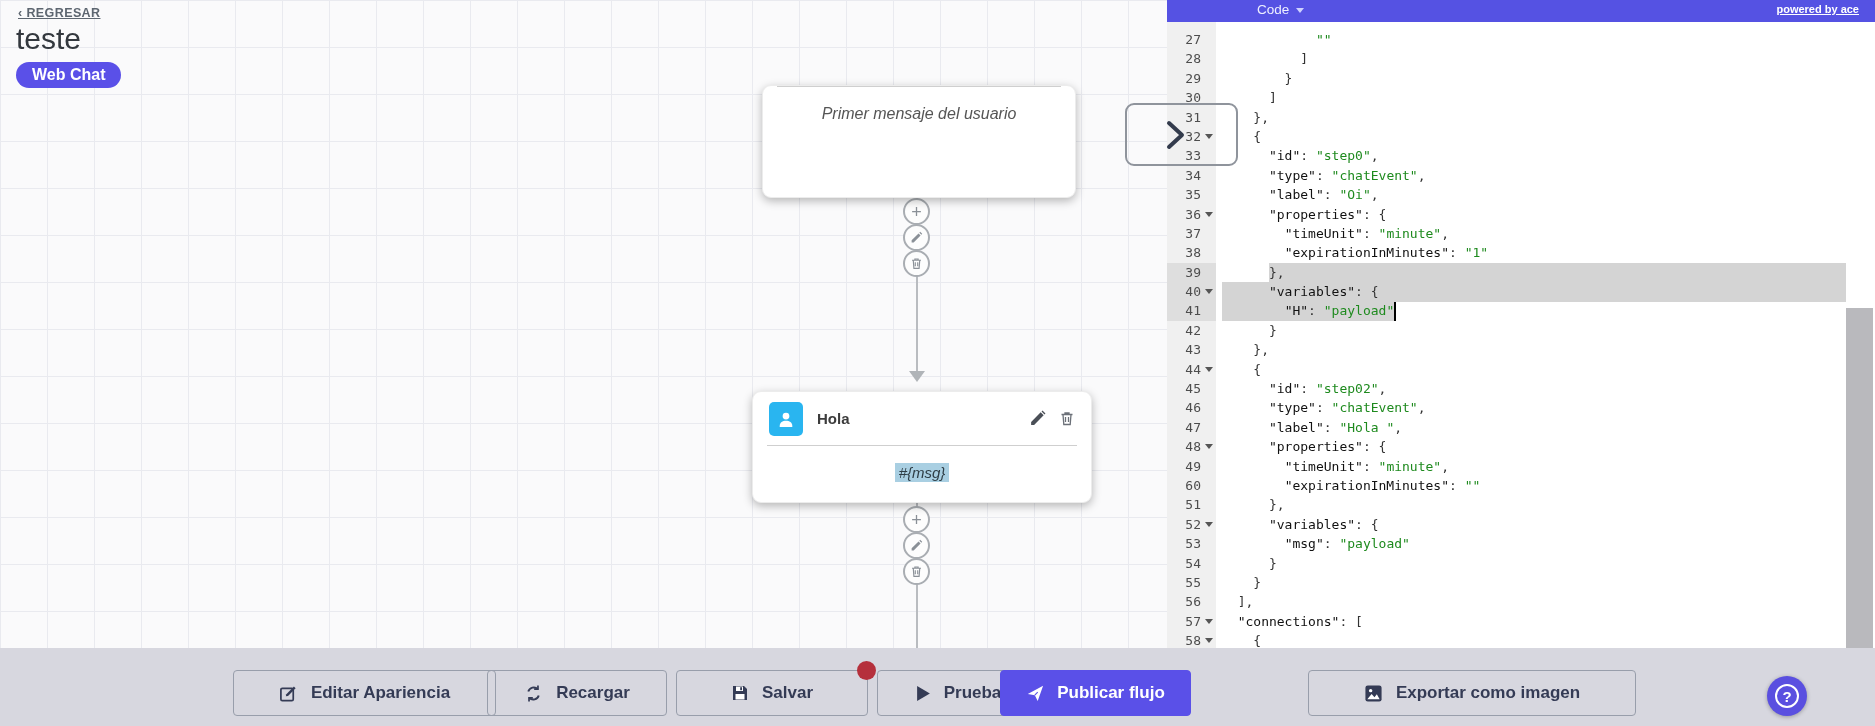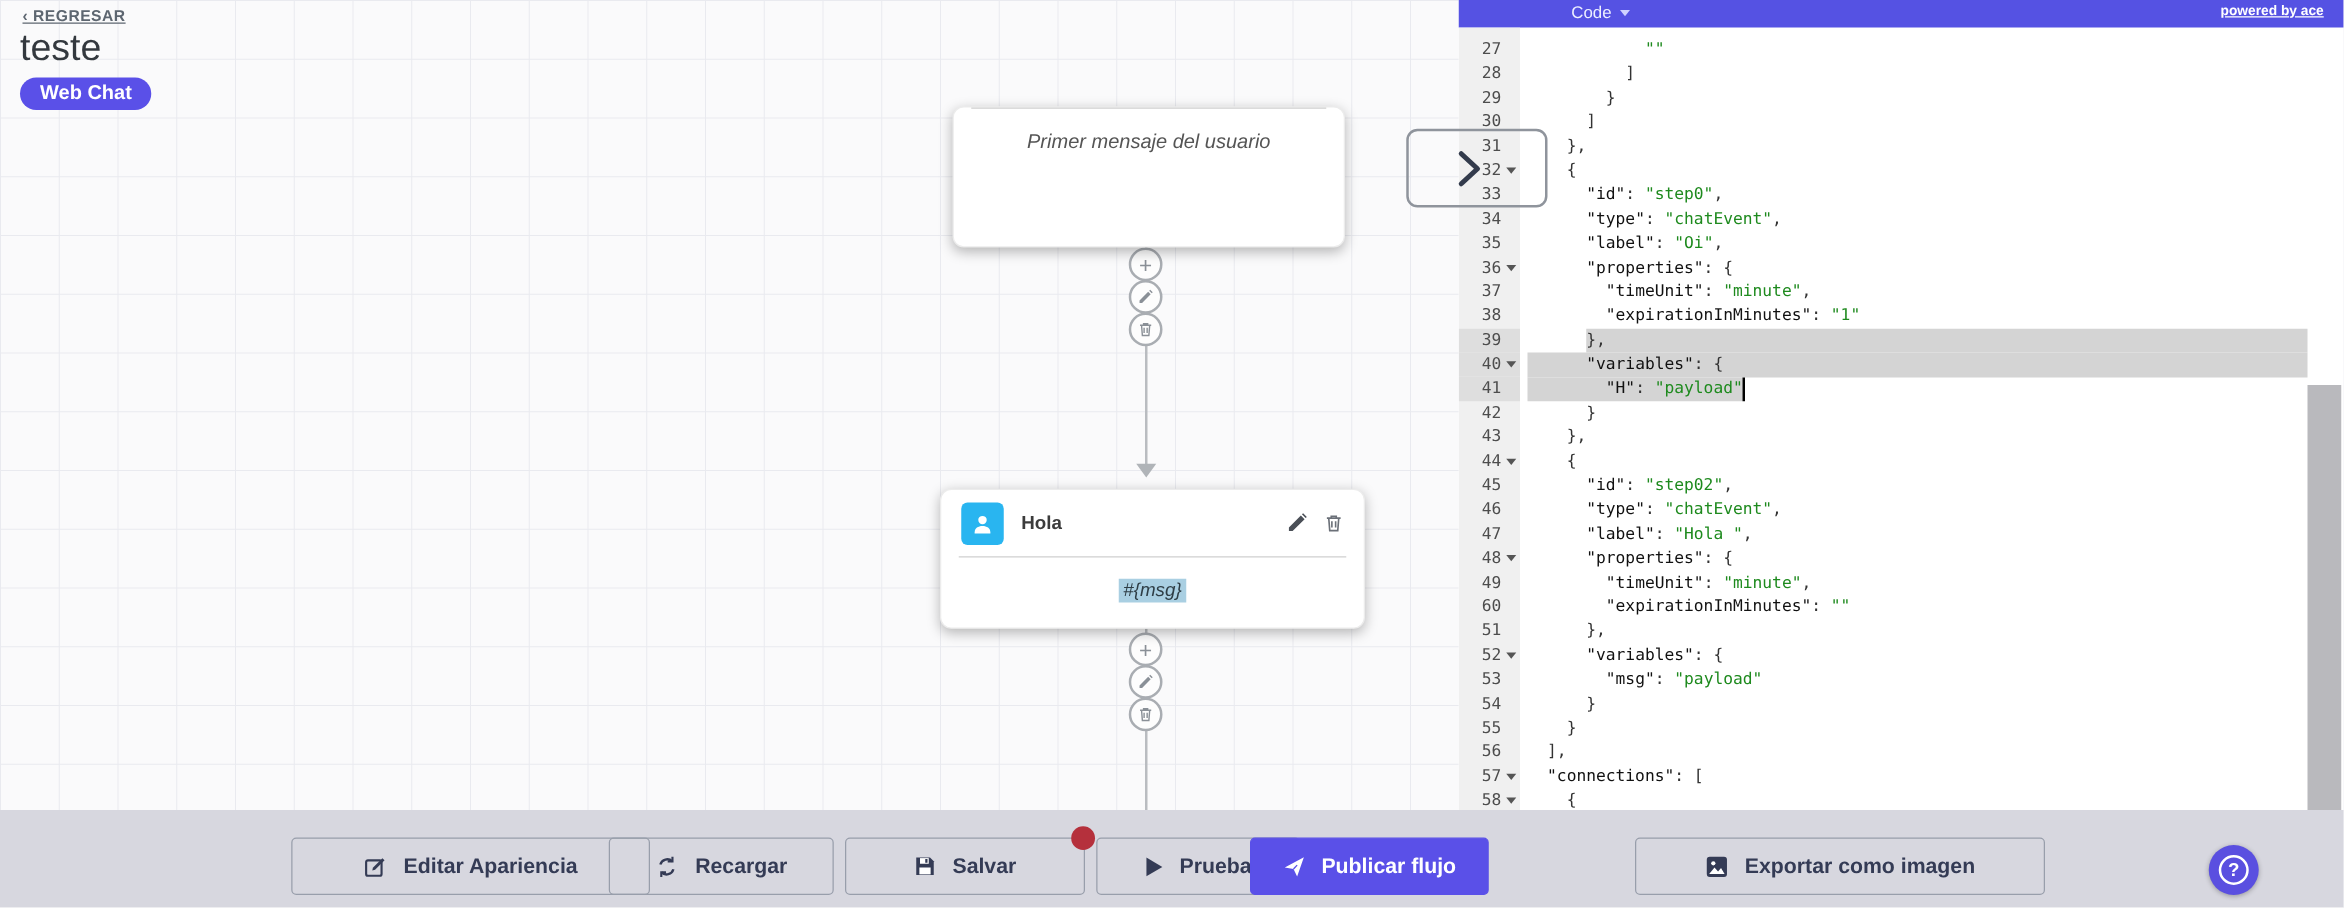--- a/index.html
+++ b/index.html
@@ -209,21 +209,21 @@
     </div>
   </div>
 
   <div class="collapse-handle">
     <svg width="22" height="32" viewBox="0 0 22 32" fill="none" stroke="#333b4c" stroke-width="4" stroke-linecap="round" stroke-linejoin="round">
         <path d="M4 4l13 12L4 28"></path>
       </svg>
   </div>
 
   <div class="toolbar">
-    <button class="tbtn" style="left:233px;width:287px;">
+    <button class="tbtn" style="left:233px;width:263px;">
       <svg class="ico" width="19" height="19" viewBox="0 0 20 20" fill="none" stroke="#343b55" stroke-width="1.8">
           <rect x="2" y="4.5" width="13" height="13" rx="1.5"></rect>
           <path d="M9.5 12.5l8-8-1.8-1.8-8 8-.5 2.3 2.3-.5z" fill="#343b55" stroke="none"></path>
         </svg>
       <span>Editar Apariencia</span>
     </button>
     <button class="tbtn" style="left:487px;width:180px;">
       <svg class="ico" width="19" height="19" viewBox="0 0 20 20" fill="none" stroke="#343b55" stroke-width="2">
           <path d="M4.5 8a6 6 0 0 1 10-2.6"></path>
           <path d="M15.5 12a6 6 0 0 1-10 2.6"></path>

